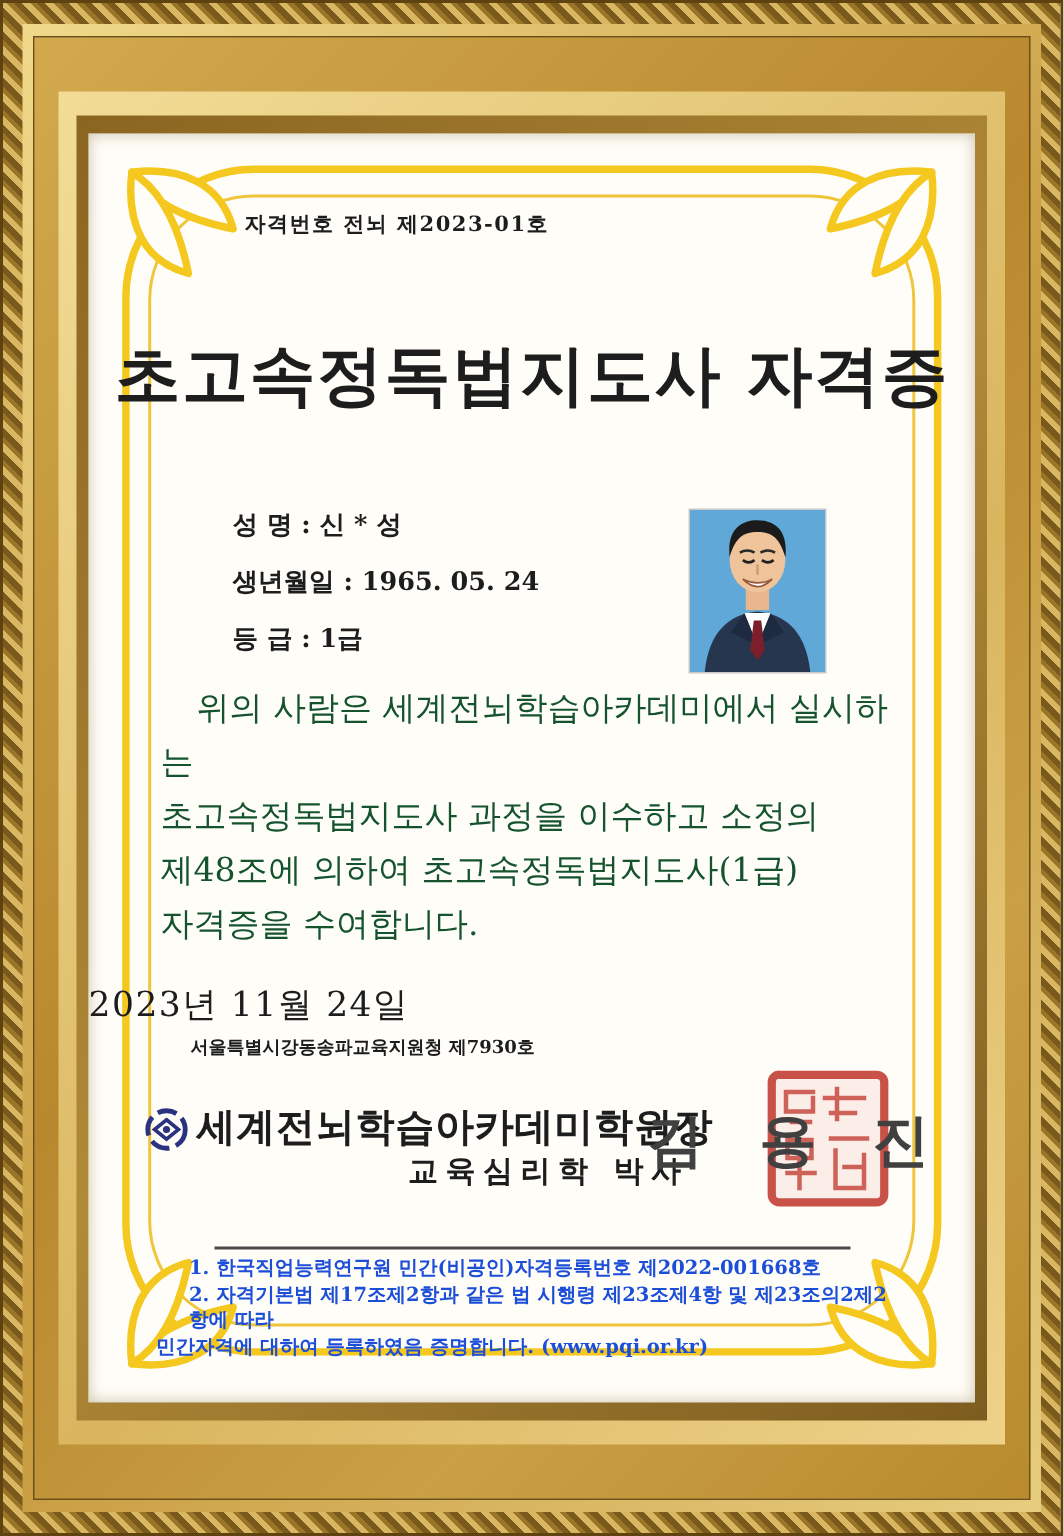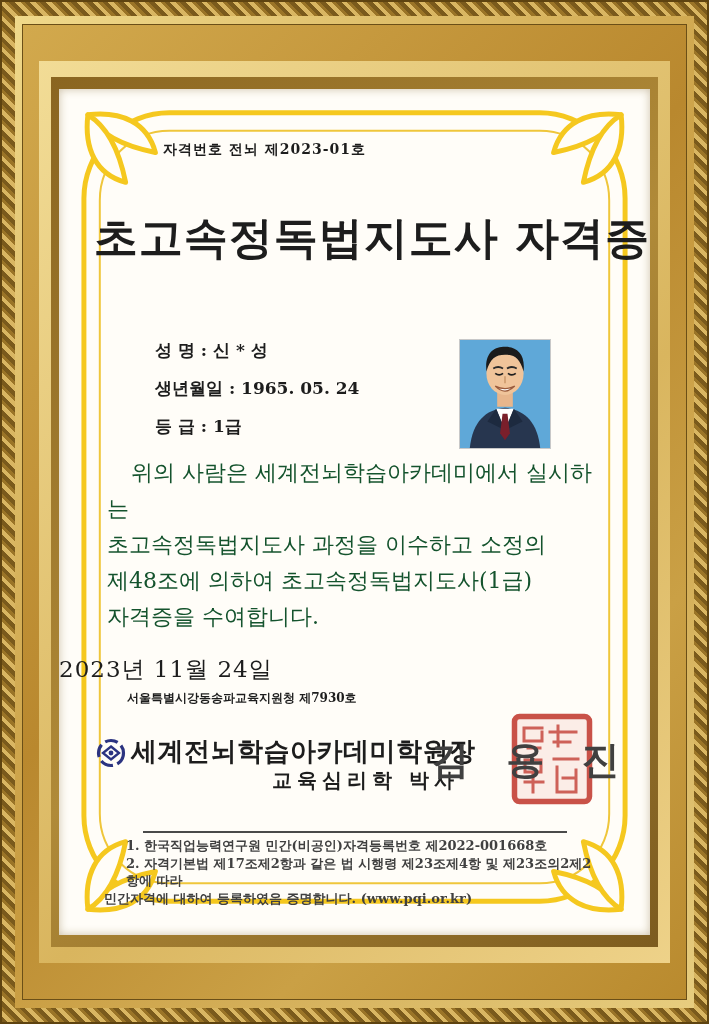--- a/index.html
+++ b/index.html
@@ -22,21 +22,21 @@
 
   
   .paper { position:relative; width:100%; height:100%; background:#fffdf8;
            box-shadow:inset 0 0 10px rgba(110,80,20,.35); overflow:hidden; color:#1d1d1d; }
   .border-svg { position:absolute; inset:0; width:100%; height:100%; }
 
   .abs { position:absolute; }
 
   .cert-number { left:104px; top:52px; font-size:14px; font-weight:700; letter-spacing:1px; }
 
-  .title { left:0; top:120px; width:100%; text-align:right;
+  .title { left:0; top:132px; width:100%; text-align:center;
            font-size:44px; font-weight:700; letter-spacing:1px; }
 
   .holder { left:96px; top:242px; font-size:17px; font-weight:700; line-height:38px; }
 
   .photo { left:400px; top:250px; width:92px; height:110px; border:1px solid #c8c8c8; }
   .photo svg { display:block; width:100%; height:100%; }
 
   .body-text { left:48px; top:366px; width:505px; font-size:22px; line-height:36px; color:#14532d; }
   .body-text .indent { text-indent:24px; }
 
@@ -46,21 +46,21 @@
   .logo        { left:36px;  top:648px; width:32px; height:32px; }
   .issuer-org  { left:72px;  top:645px; font-size:26px; font-weight:700; letter-spacing:0.5px; }
   .issuer-deg  { left:120px; top:678px; width:280px; text-align:right; font-size:20px; font-weight:700; letter-spacing:5px; }
 
   .signature { left:372px; top:646px; font-size:38px; font-weight:700; letter-spacing:12px;
                z-index:3; color:#404040; white-space:nowrap; }
   .seal { left:452px; top:624px; width:82px; height:92px; z-index:2; opacity:.92; }
   .seal svg { display:block; width:100%; height:100%; }
 
   .footer-rule { left:84px; top:742px; width:424px; border-top:2px solid #4a4a4a; }
-  .footer { left:45px; top:748px; width:500px; font-size:13px; font-weight:700; line-height:17.5px; color:#404040; }
+  .footer { left:45px; top:748px; width:500px; font-size:13px; font-weight:700; line-height:17.5px; color:#1d4ed8; }
   .footer .num { margin-left:22px; }
 </style>
 </head>
 <body>
 
 <div class="frame-rope">
  <div class="frame-ridge">
   <div class="frame-flat">
    <div class="frame-bevel">
     <div class="frame-lip">

